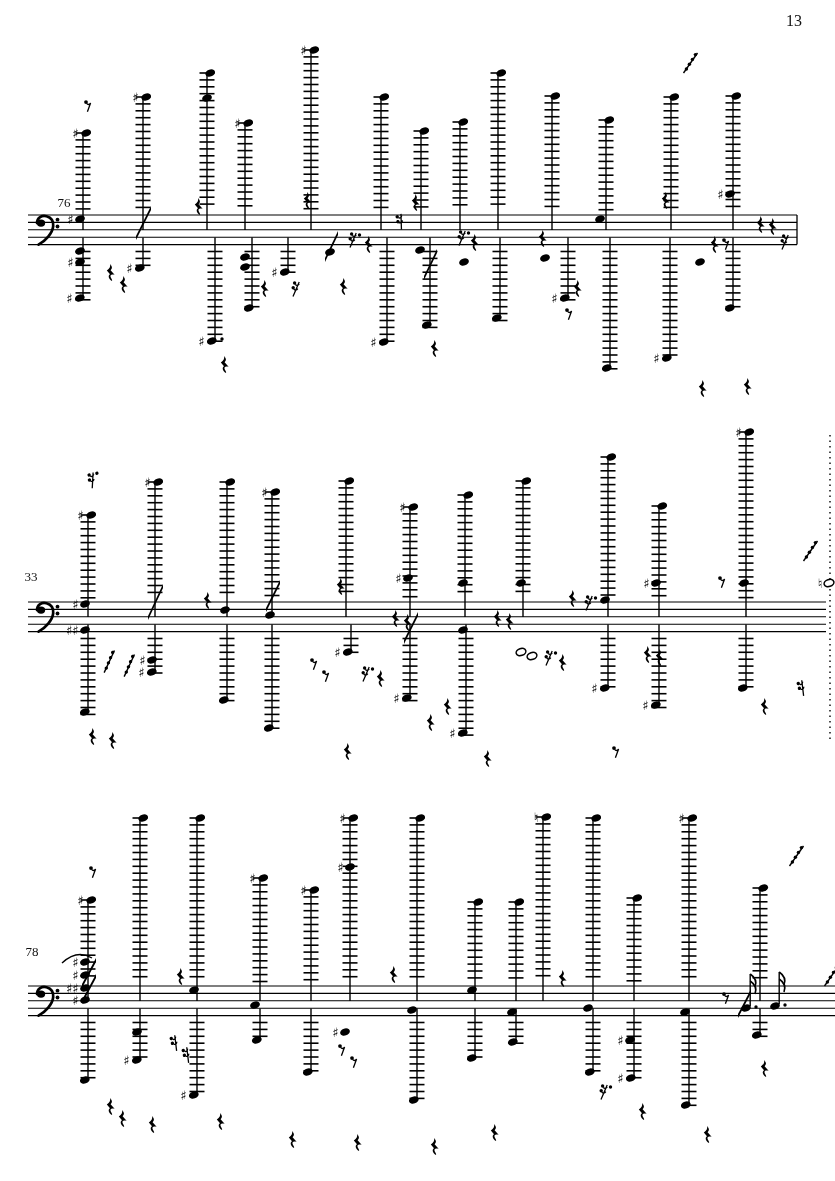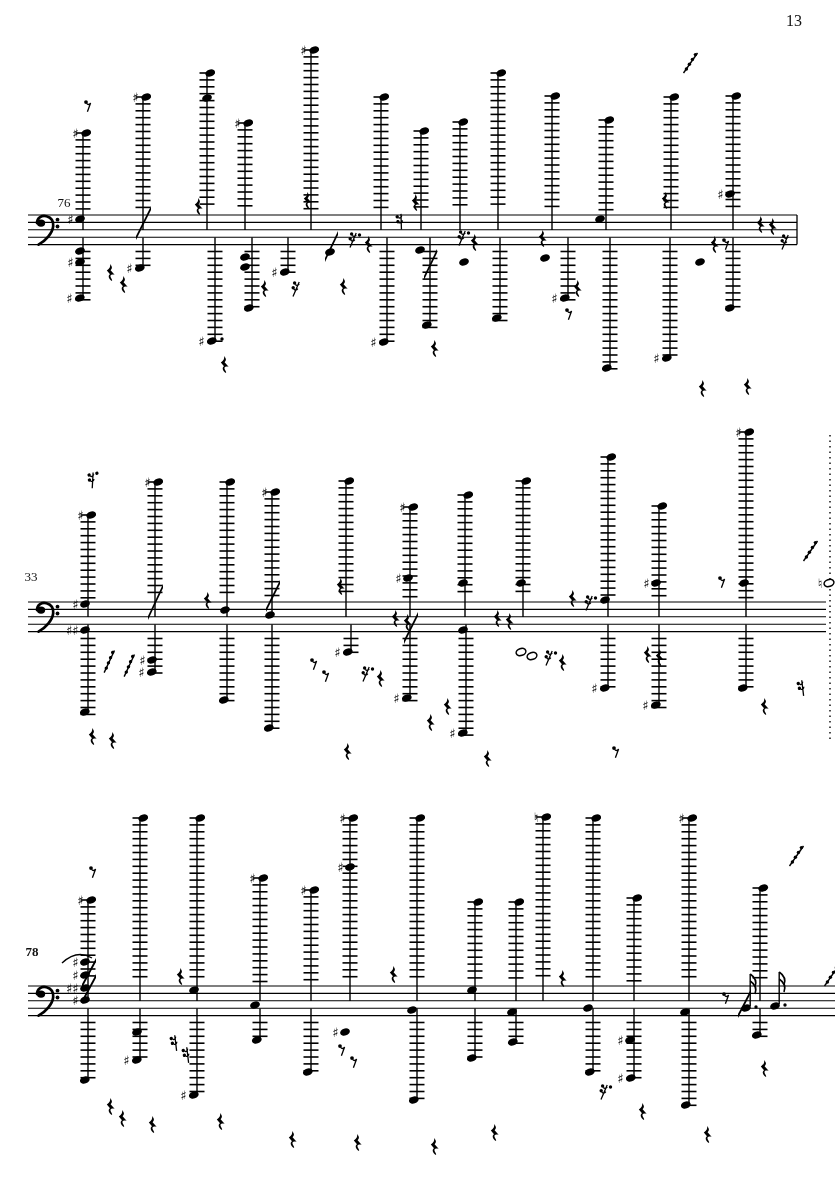--- a/index.html
+++ b/index.html
@@ -4,21 +4,21 @@
 <style>
   html,body{margin:0;padding:0;background:#fff;}
   #page{position:relative;width:835px;height:1181px;background:#ffffff;overflow:hidden;
         font-family:"Liberation Serif","DejaVu Serif",serif;color:#000;}
   #score-svg{position:absolute;left:0;top:0;}
   .pagenum{position:absolute;left:781px;top:12px;width:26px;text-align:center;
            font-size:16px;color:#111;}
   .measurenum{position:absolute;width:22px;text-align:center;font-size:13px;color:#111;}
   #m76{left:21px;top:195px;margin-left:32px;}
   #m77{left:20px;top:569px;}
-  #m78{left:21px;top:944px;font-weight:bold;}
+  #m78{left:21px;top:944px;}
 </style>
 </head>
 <body>
 
 <div id="page">
   <svg id="score-svg" width="835" height="1181" viewBox="0 0 835 1181">
     <defs>
       <g id="sym-q">
         <path d="M2.0,0 C4.4,2.6 4.6,4.0 2.6,6.2 L6.6,10.8 C3.0,10.0 1.8,11.2 2.8,13.4
                  C3.5,14.9 4.6,15.7 4.0,17.0 C0.4,14.6 -0.2,11.6 2.0,10.2 L-1.2,6.4

